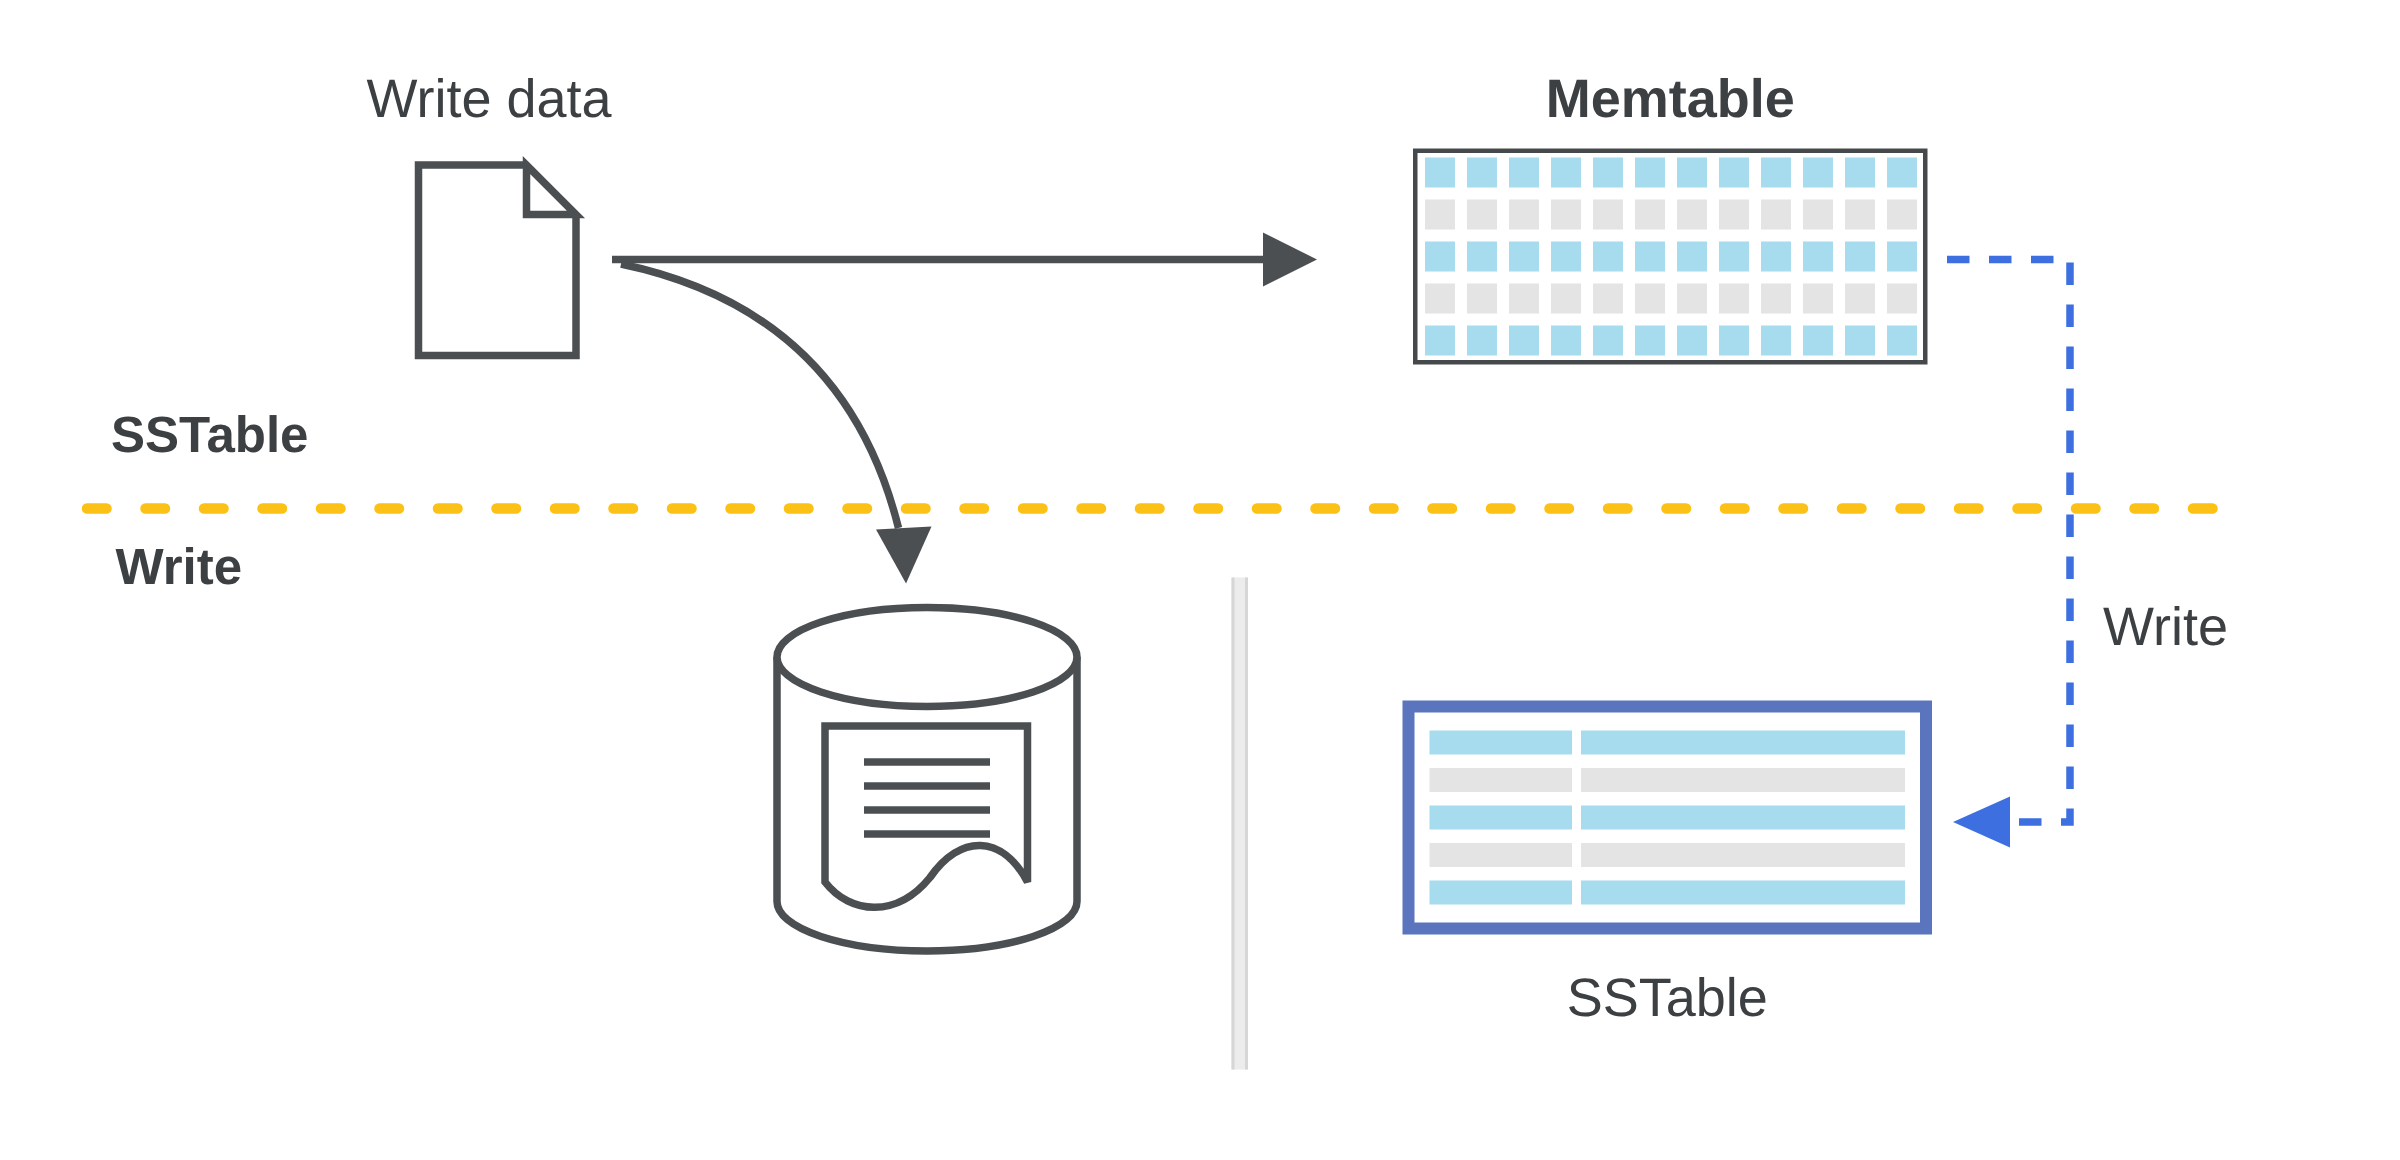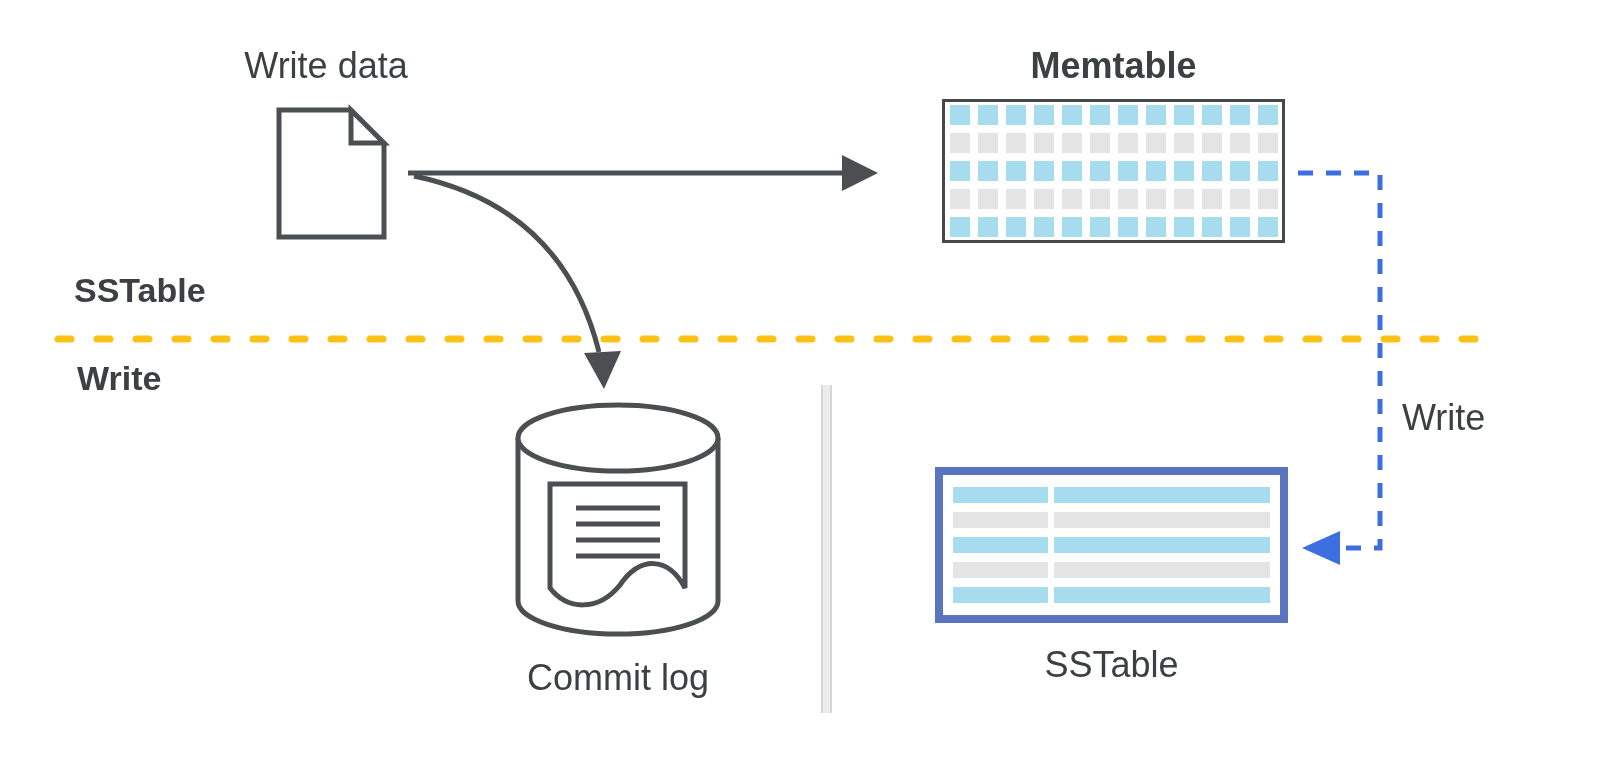--- a/index.html
+++ b/index.html
@@ -139,21 +139,20 @@
   <div class="label centered" style="left:226px; top:46px; width:200px;">Write data</div>
 
   <div class="label centered" style="left:942px; top:46px; width:343px;font-weight:bold;">Memtable</div>
 
   <div class="label bold" style="left:74px; top:272px;">SSTable</div>
 
   <div class="label bold" style="left:77px; top:360px;">Write</div>
 
   <div class="label" style="left:1402px; top:398px;">Write</div>
 
-  <div class="label centered" style="left:498px; top:658px; width:240px;">Commit log</div>
 
   <div class="label centered" style="left:935px; top:645px; width:353px;">SSTable</div>
 
   <div class="memtable-box">
     <div class="memtable-grid">
         <div class="mt-cell blue"></div>
         <div class="mt-cell blue"></div>
         <div class="mt-cell blue"></div>
         <div class="mt-cell blue"></div>
         <div class="mt-cell blue"></div>

